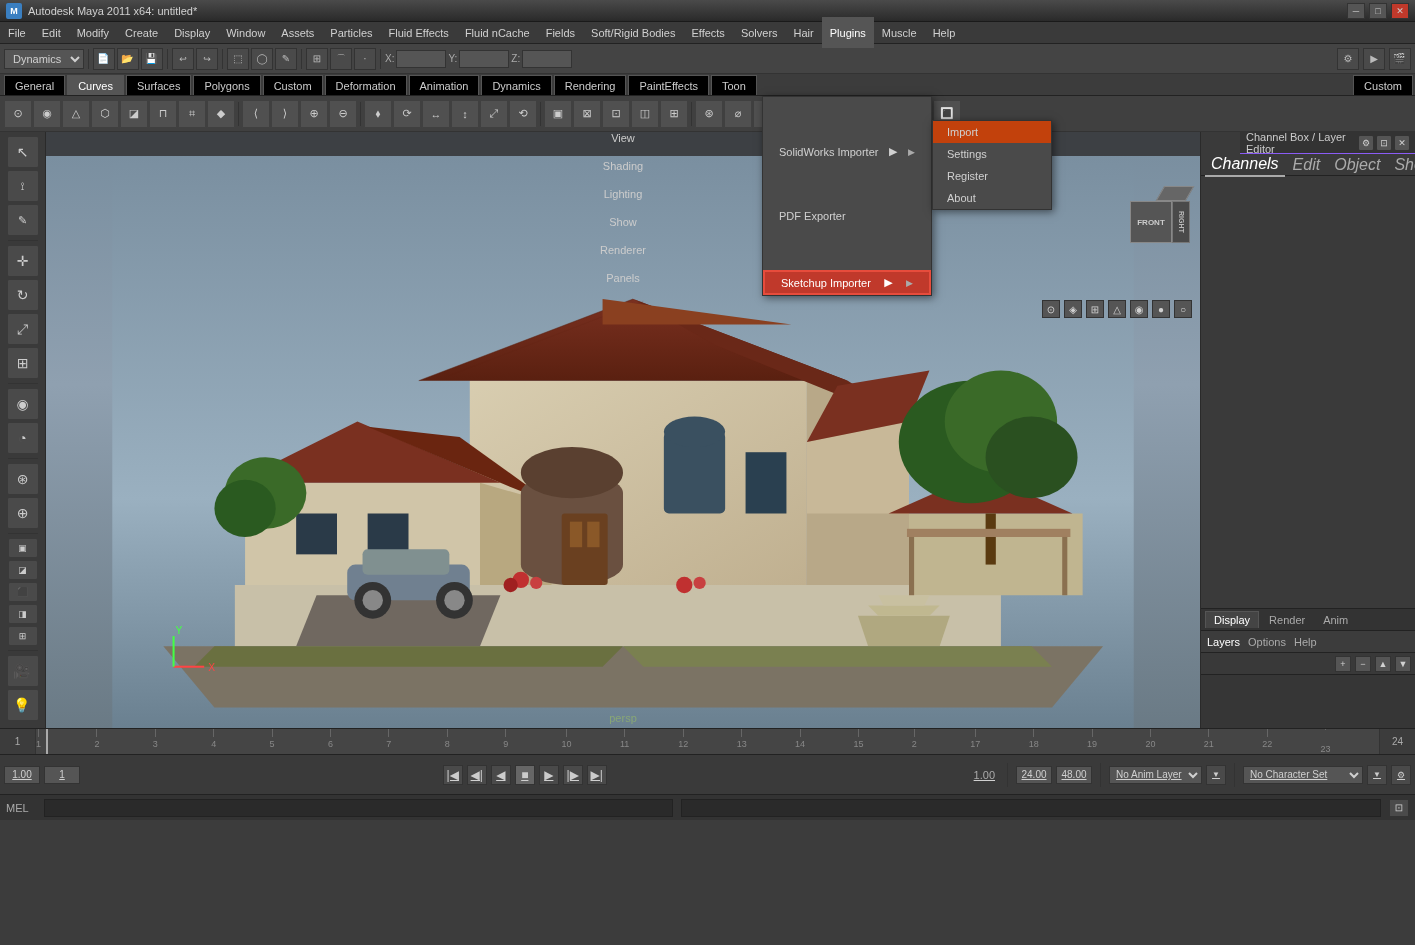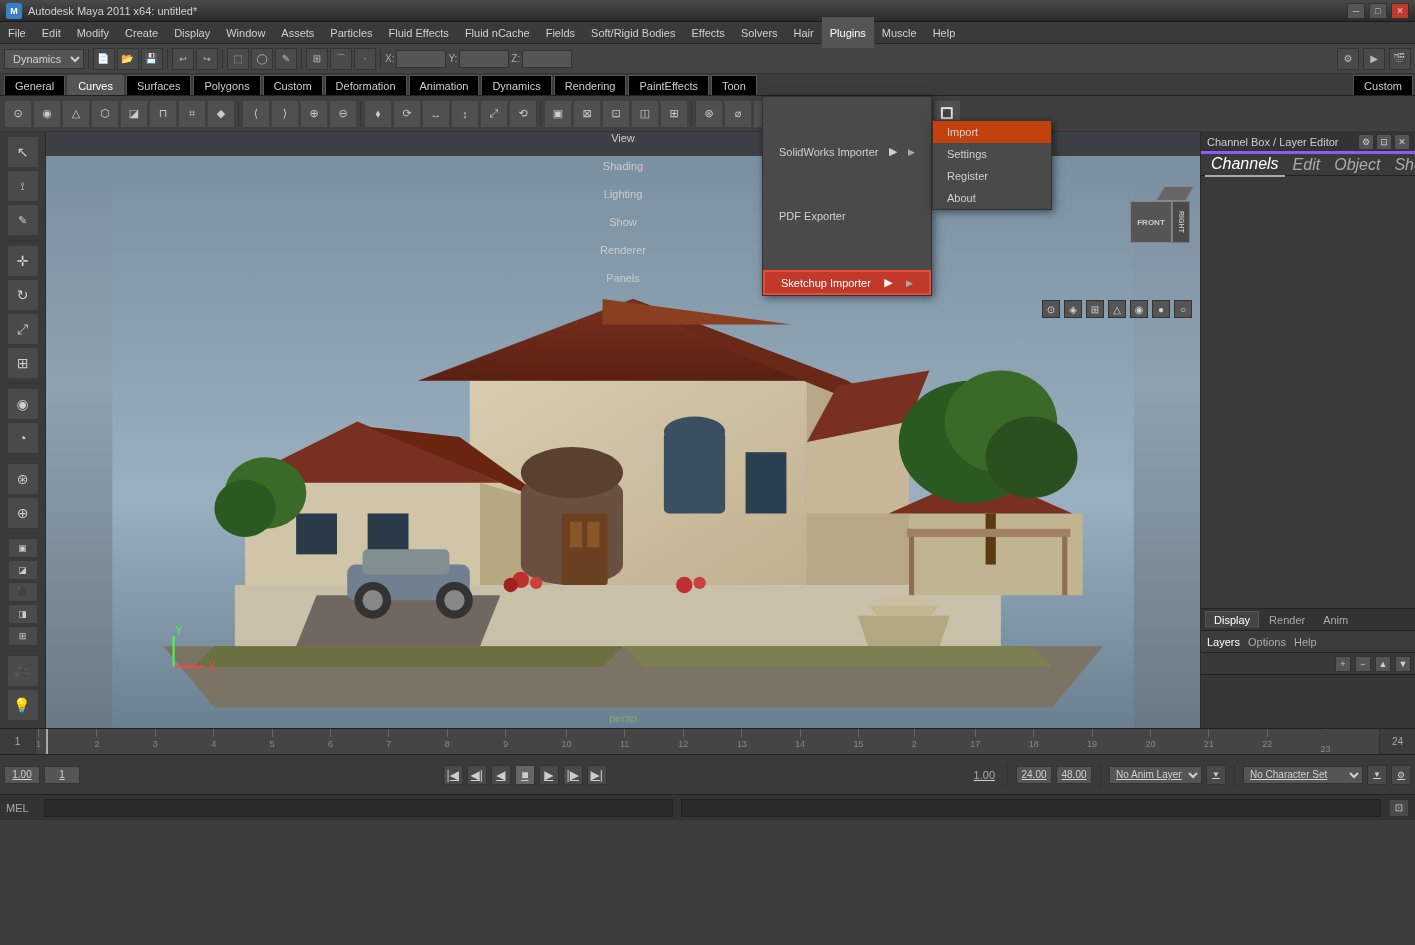--- a/index.html
+++ b/index.html
@@ -122,21 +122,21 @@
       font-size: 11px; color: #8faf6f; opacity: 0.8;
     }
 
     
     #right-panel {
       width: 215px; background: #3a3a3a; border-left: 1px solid #2a2a2a;
       display: flex; flex-direction: column;
     }
     #right-panel-header {
       height: 22px; background: #333; display: flex; align-items: center;
-      padding: 0 6px; justify-content: space-between; border-bottom: 3px solid #8b5cf6;
+      padding: 0 6px; justify-content: space-between; border-bottom: 1px solid #8b5cf6; margin-left: 39px;
     }
     .rp-title { font-size: 11px; color: #ccc; }
     .rp-icons { display: flex; gap: 4px; }
     .rp-icon { width: 14px; height: 14px; background: #555; border-radius: 1px; display: flex; align-items: center; justify-content: center; font-size: 9px; cursor: pointer; }
 
     #rp-tabs {
       height: 22px; display: flex; align-items: center; padding: 0 4px; gap: 2px;
       border-bottom: 1px solid #222;
     }
     .rp-tab { font-size: 16px; color: #aaa; cursor: pointer; padding: 2px 6px; font-style: italic; }

